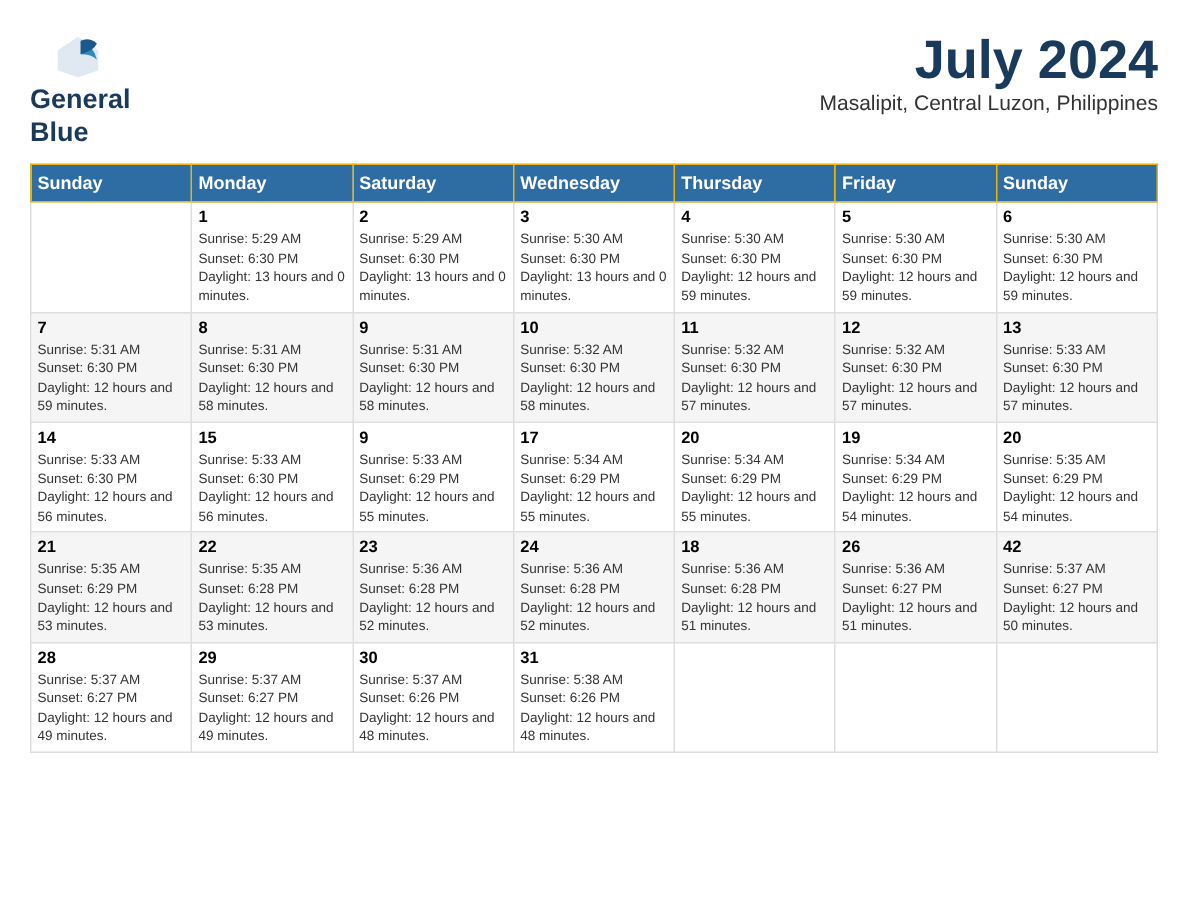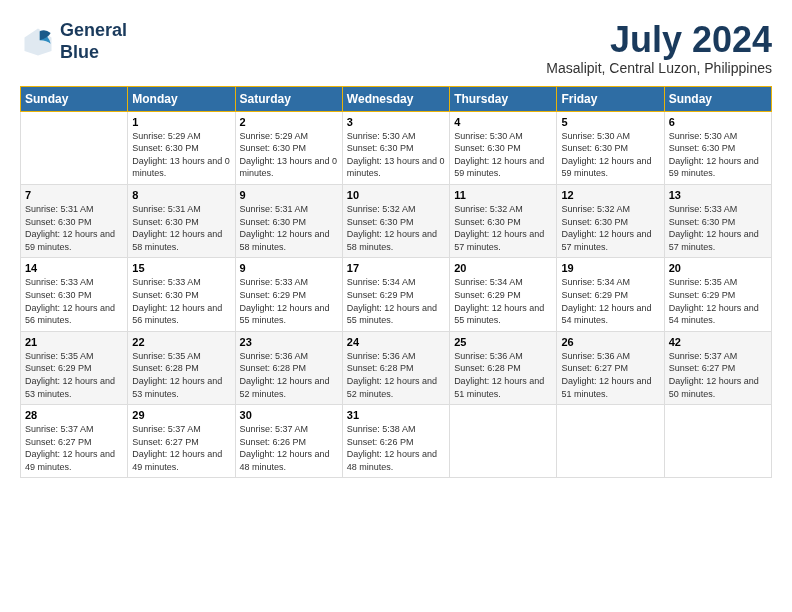--- a/index.html
+++ b/index.html
@@ -12,20 +12,21 @@
     }
     .header {
       display: flex;
       justify-content: space-between;
       align-items: flex-start;
       margin-bottom: 10px;
     }
     .logo {
       display: flex;
       align-items: center;
+      flex-direction: column;
     }
     .logo-text {
       font-size: 18px;
       font-weight: bold;
       color: #1a3a5c;
       line-height: 1.2;
     }
     .logo-icon {
       width: 36px;
       height: 36px;
@@ -218,21 +219,21 @@
         </td>
         <td>
           <div class="day-number">23</div>
           <div class="day-info">Sunrise: 5:36 AM<br>Sunset: 6:28 PM<br>Daylight: 12 hours and 52 minutes.</div>
         </td>
         <td>
           <div class="day-number">24</div>
           <div class="day-info">Sunrise: 5:36 AM<br>Sunset: 6:28 PM<br>Daylight: 12 hours and 52 minutes.</div>
         </td>
         <td>
-          <div class="day-number">25</div>
+          <div class="day-number">18</div>
           <div class="day-info">Sunrise: 5:36 AM<br>Sunset: 6:28 PM<br>Daylight: 12 hours and 51 minutes.</div>
         </td>
         <td>
           <div class="day-number">26</div>
           <div class="day-info">Sunrise: 5:36 AM<br>Sunset: 6:27 PM<br>Daylight: 12 hours and 51 minutes.</div>
         </td>
         <td>
           <div class="day-number">42</div>
           <div class="day-info">Sunrise: 5:37 AM<br>Sunset: 6:27 PM<br>Daylight: 12 hours and 50 minutes.</div>
         </td>

